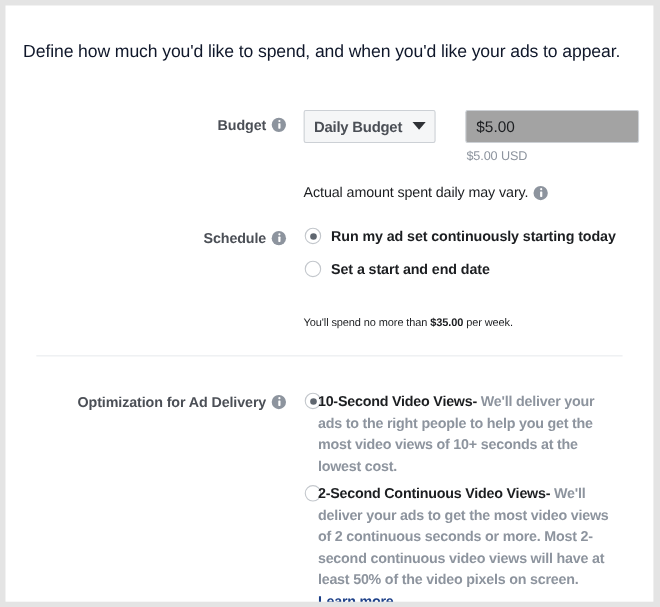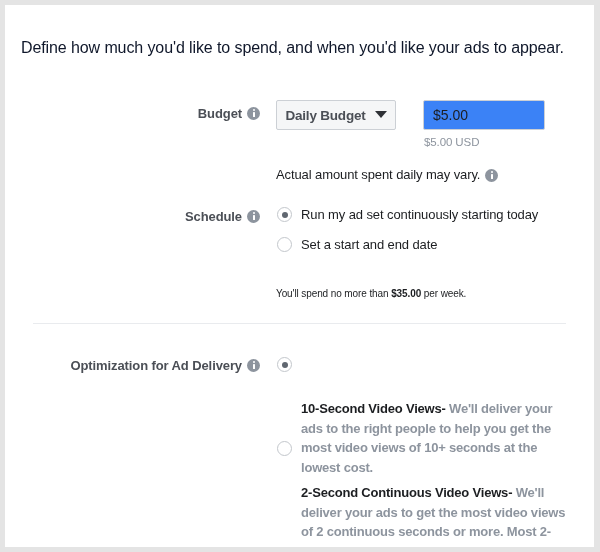--- a/index.html
+++ b/index.html
@@ -119,23 +119,23 @@
     border-right: 6px solid transparent;
     border-top: 7px solid #2f3136;
     vertical-align: middle;
     margin-bottom: 1px;
   }
 
   .budget-input {
     position: absolute;
     left: 418px;
     top: 95px;
-    width: 122px;
+    width: 158px;
     height: 30px;
-    background: #3b82f6;
+    background: #a3a3a3;
     border: 1px solid #ccd0d5;
     border-radius: 2px;
     box-sizing: border-box;
     font-family: "Liberation Sans", sans-serif;
     font-size: 14px;
     color: #1c1e21;
     padding: 0 9px;
     outline: none;
   }
 
@@ -179,20 +179,21 @@
     border-radius: 50%;
     background: #606770;
   }
 
   .radio-label {
     position: absolute;
     font-size: 13px;
     color: #1c1e21;
     letter-spacing: -0.1px;
     white-space: nowrap;
+    font-weight: bold;
   }
 
   .spend-note {
     position: absolute;
     left: 271px;
     top: 283px;
     font-size: 10px;
     color: #1c1e21;
     letter-spacing: -0.1px;
     white-space: nowrap;
@@ -204,28 +205,27 @@
     left: 28px;
     top: 318px;
     width: 533px;
     height: 1px;
     background: #e9ebee;
   }
 
   
   .opt-option {
     position: absolute;
-    left: 296px;
+    left: 284px;
     width: 266px;
     font-size: 13px;
     line-height: 19.5px;
     font-weight: bold;
     color: #8d949e;
     letter-spacing: -0.2px;
-    margin-top: 44px;
   }
   .opt-option .opt-title { color: #1c1e21; }
   .opt-option .learn { color: #1d4088; }
 </style>
 </head>
 <body>
 
 <div class="panel">
 
   <div class="hdr-sub">Define how much you'd like to spend, and when you'd like your ads to appear.</div>

